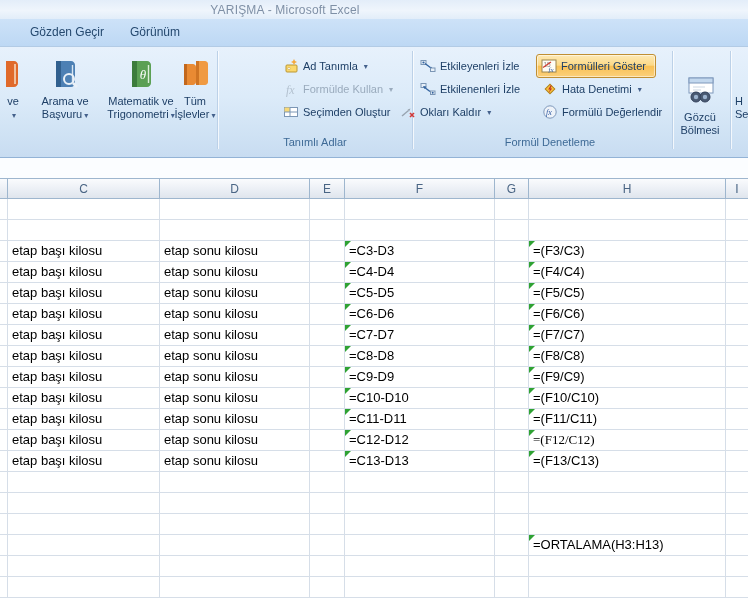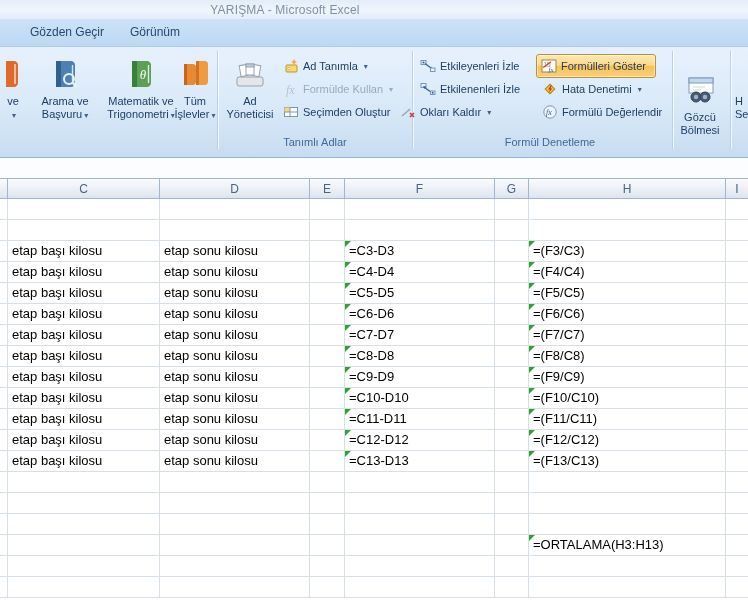--- a/index.html
+++ b/index.html
@@ -121,35 +121,20 @@
             <path d="M16 3h9c1.6 0 3 1.4 3 3v18c0 1.6-1.4 3-3 3h-9z" fill="#f09a42"></path>
             <path d="M16 3h3v24h-3z" fill="#cf7423"></path>
           </svg>
       </div>
       <div class="bl">Tüm</div>
       <div class="bl"><span>İşlevler</span><span class="arr">▾</span></div>
     </div>
 
     <div class="sep" style="left:217px;"></div>
 
-    <div class="bigbtn" style="left:221px;width:58px;">
-      <div class="bicon">
-        <svg width="32" height="32" viewBox="0 0 32 32">
-            <rect x="3" y="19" width="26" height="9" rx="2" fill="#e3e7ea" stroke="#97a1ab"></rect>
-            <g stroke="#9aa3ad" fill="#ffffff">
-              <rect x="6" y="7" width="8" height="11" transform="rotate(-10 10 12)"></rect>
-              <rect x="18" y="7" width="8" height="11" transform="rotate(10 22 12)"></rect>
-              <rect x="12" y="6" width="8" height="11"></rect>
-            </g>
-            <rect x="12" y="6" width="8" height="3" fill="#b9cde4" stroke="#9aa3ad"></rect>
-          </svg>
-      </div>
-      <div class="bl">Ad</div>
-      <div class="bl">Yöneticisi</div>
-    </div>
 
     <div class="smbtn" style="left:279px;top:8px;">
       <span class="sicon">
         <svg width="16" height="16" viewBox="0 0 16 16">
             <rect x="3" y="7" width="11" height="7" rx="1" fill="#fbd86d" stroke="#bb9733"></rect>
             <circle cx="6" cy="10.5" r="1.2" fill="#ffffff" stroke="#bb9733" stroke-width="0.5"></circle>
             <path d="M11 1l1 2 2 1-2 1-1 2-1-2-2-1 2-1z" fill="#f5a93c"></path>
           </svg>
       </span>
       <span>Ad Tanımla</span>
@@ -504,21 +489,21 @@
         </div>
         <div class="cell" style="width: 150px;">
           <span class="ctext">etap sonu kilosu</span>
         </div>
         <div class="cell" style="width: 35px;"></div>
         <div class="cell" style="width: 150px;">
           <span class="ctext">=C12-D12</span>
           <div class="gt"></div>
         </div>
         <div class="cell" style="width: 34px;"></div>
-        <div class="cell" style="width: 197px;">
+        <div class="cell" style="width: 197px; font-family: Liberation Serif, serif;">
           <span class="ctext">=(F12/C12)</span>
           <div class="gt"></div>
         </div>
         <div class="cell" style="width: 23px;"></div>
       </div>
       <div class="grow">
         <div class="cell" style="width: 8px;"></div>
         <div class="cell" style="width: 152px;">
           <span class="ctext">etap başı kilosu</span>
         </div>

